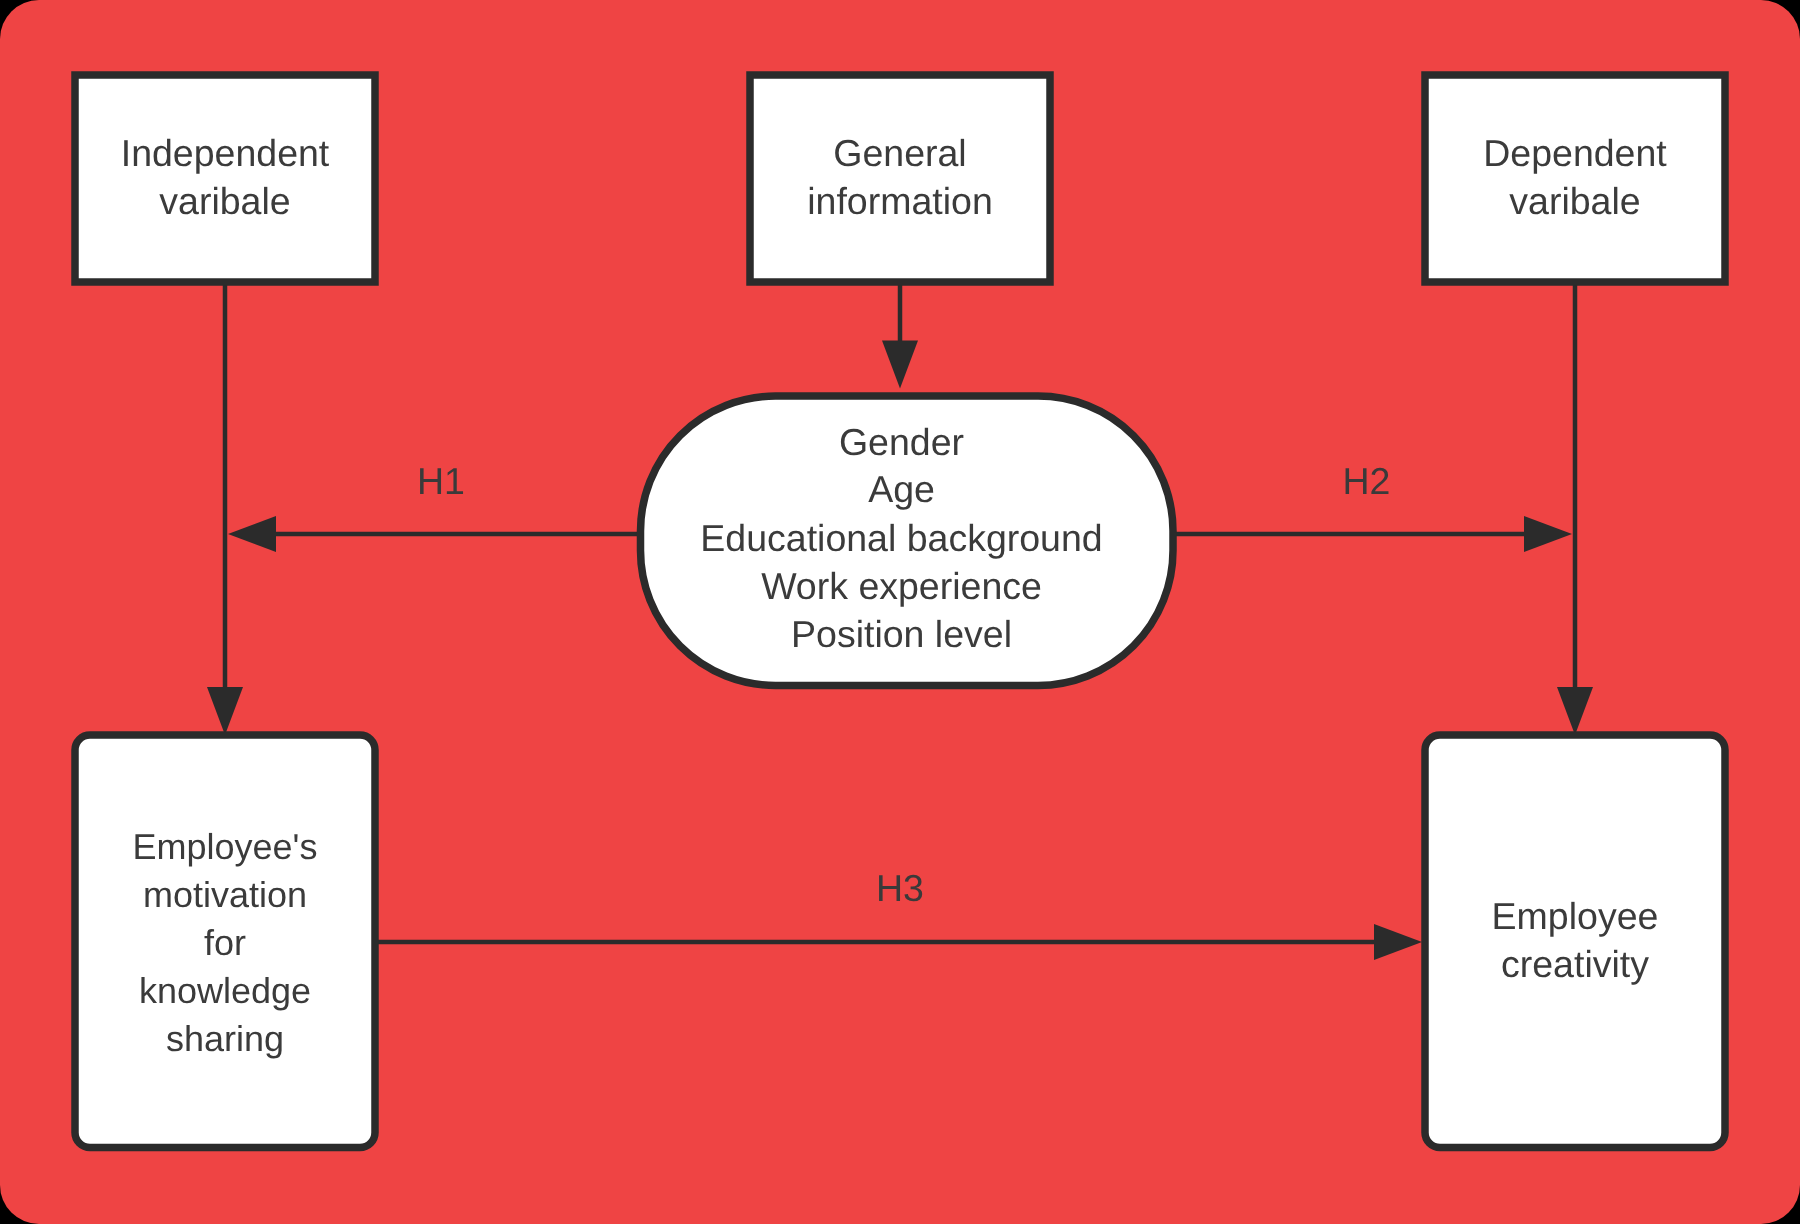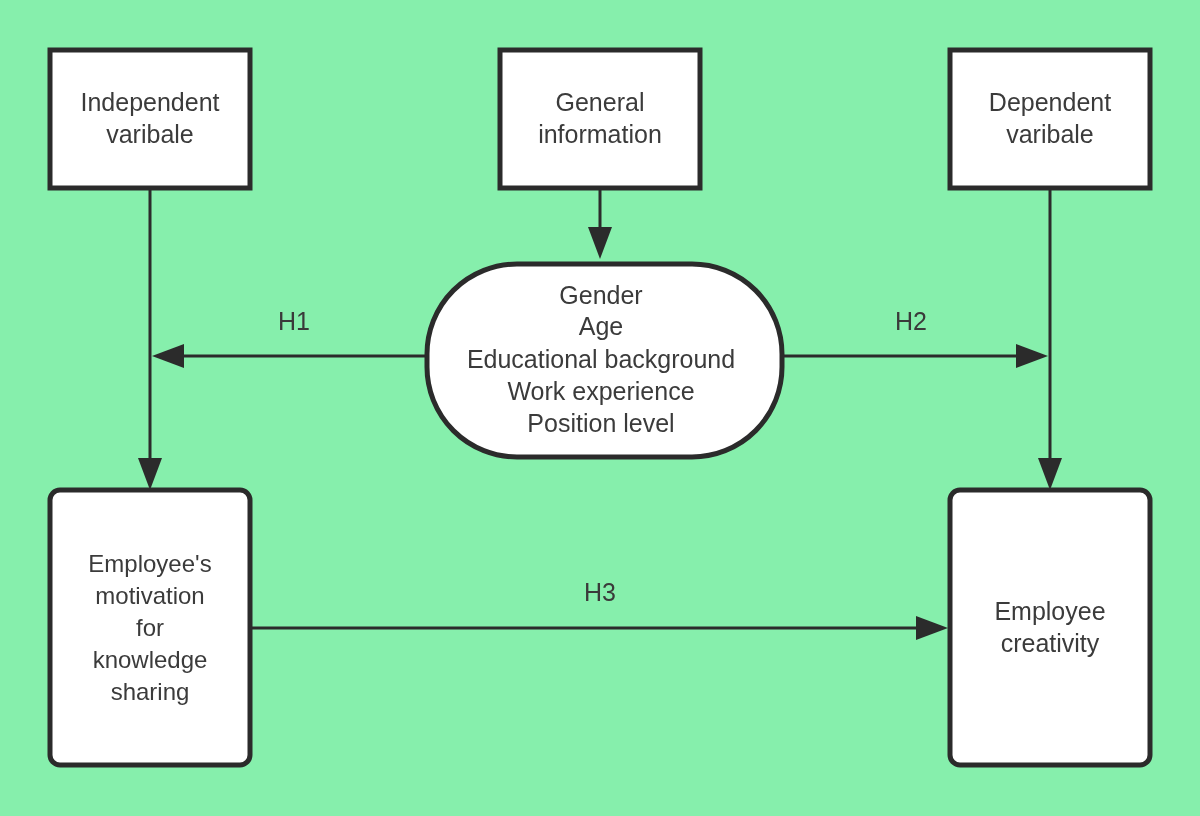--- a/index.html
+++ b/index.html
@@ -11,21 +11,22 @@
   body {
     width: 1200px;
     height: 816px;
     overflow: hidden;
     font-family: "Liberation Sans", sans-serif;
   }
   #diagram-canvas {
     position: relative;
     width: 1200px;
     height: 816px;
-    background: #86efac;
+    background: #ef4444;
+    border-radius: 26px;
   }
   svg#diagram-svg {
     position: absolute;
     top: 0;
     left: 0;
     width: 1200px;
     height: 816px;
   }
   .node-box {
     fill: #ffffff;

